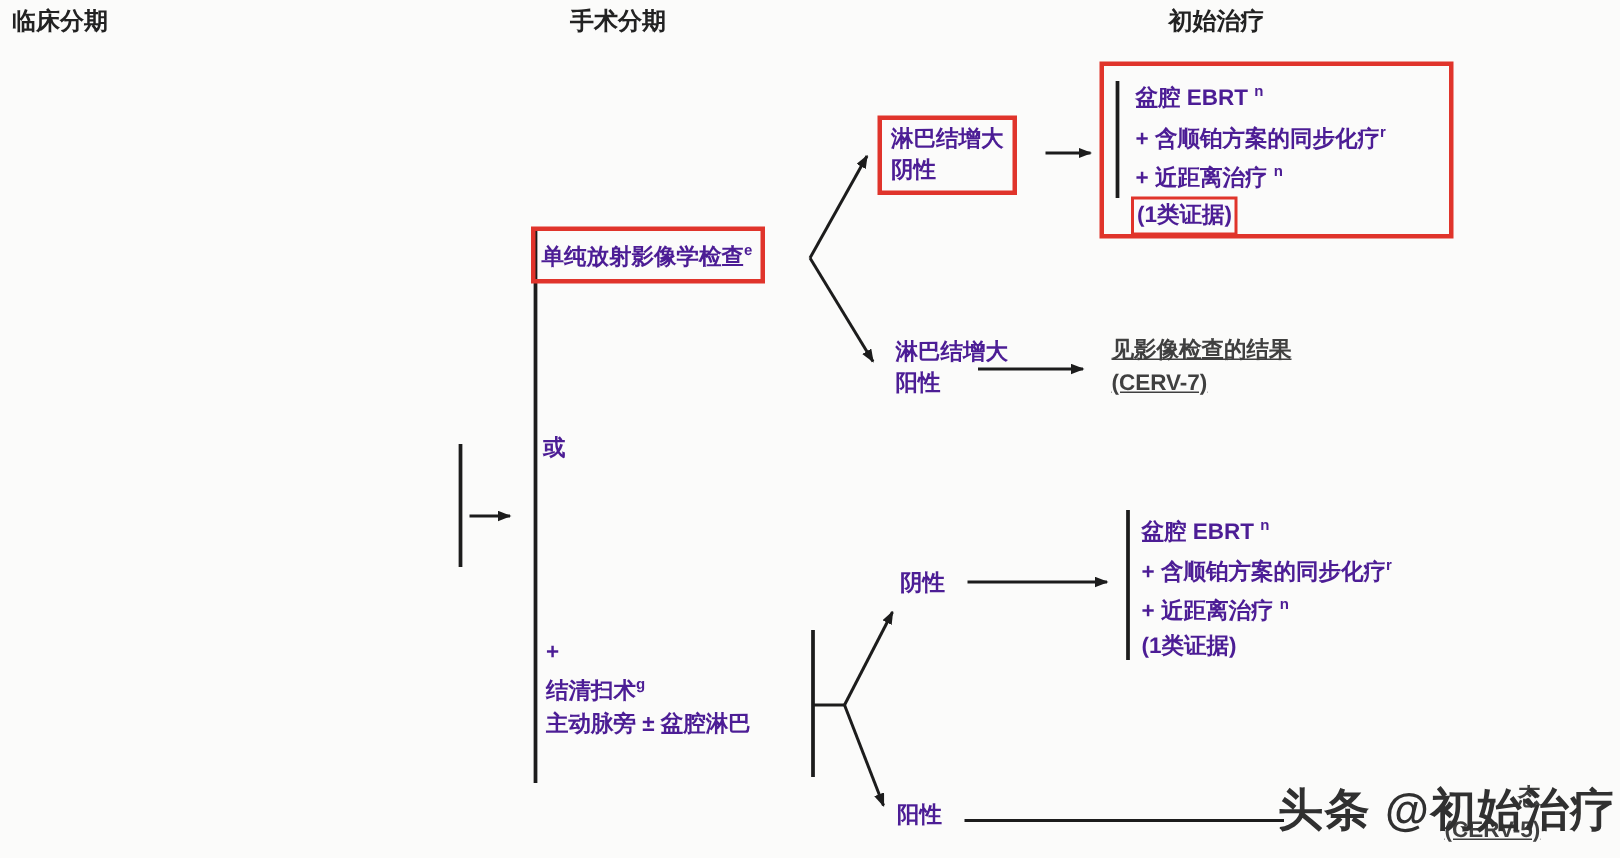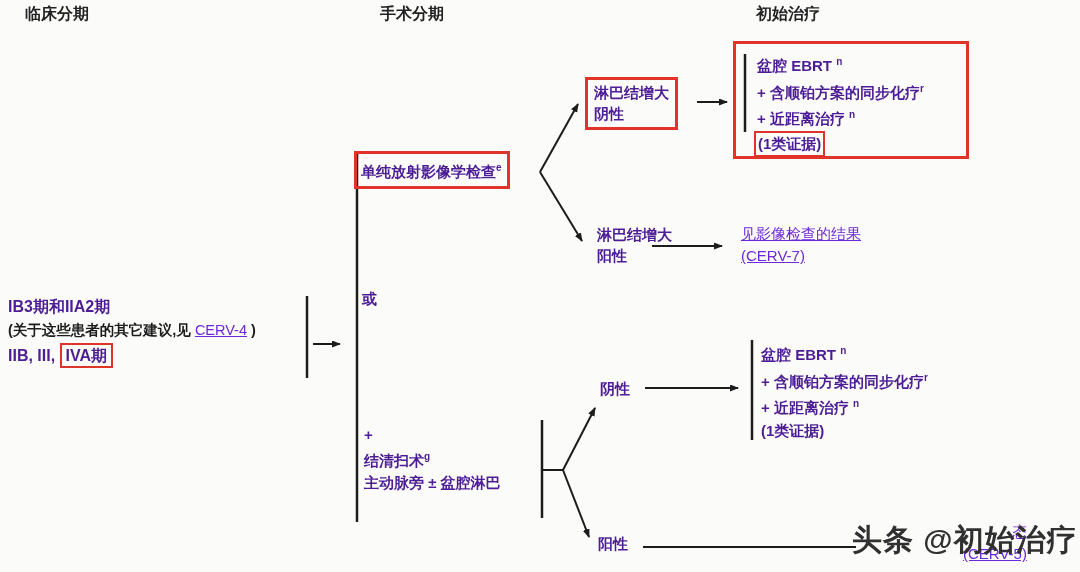--- a/index.html
+++ b/index.html
@@ -14,21 +14,21 @@
     overflow:hidden;
     color:#1c1c1c;
   }
   .abs{position:absolute;}
   .hdr{font-size:16px;font-weight:bold;color:#222;}
   .txt{font-size:15px;font-weight:bold;color:#4c1d95;line-height:21px;white-space:nowrap;}
   .txt-sm{font-size:14.5px;font-weight:bold;color:#1c1c1c;white-space:nowrap;}
   sup{font-size:10px;font-weight:bold;}
   .redbox{border:3px solid #e0342b;}
   .redbox-thin{border:2.5px solid #e0342b;display:inline-block;}
-  .link{color:#6d28d9;text-decoration:underline;font-weight:normal;cursor:pointer;}
+  .link{color:#404040;text-decoration:underline;font-weight:bold;cursor:pointer;}
   .linkblock{font-size:15px;font-weight:bold;line-height:22px;white-space:nowrap;}
   svg.connectors{position:absolute;left:0;top:0;pointer-events:none;}
   .treat-lines{line-height:22.5px;}
   .watermark{
     font-size:30px;font-weight:bold;color:#303030;
     letter-spacing:1px;white-space:nowrap;z-index:5;
   }
 </style>
 </head>
 <body>
@@ -60,33 +60,24 @@
     <path d="M563,470 L589,537" stroke="#1c1c1c" stroke-width="2" fill="none" marker-end="url(#ah)"></path>
 
     <path d="M645,388 H738" stroke="#1c1c1c" stroke-width="2" fill="none" marker-end="url(#ah)"></path>
 
     <path d="M643,547 H856" stroke="#1c1c1c" stroke-width="2" fill="none"></path>
 
     <path d="M745,54 V132" stroke="#1c1c1c" stroke-width="2.5" fill="none"></path>
     <path d="M752,340 V440" stroke="#1c1c1c" stroke-width="2.5" fill="none"></path>
   </svg>
 
-  <div class="abs hdr" style="left:8px;top:4px;margin-left:17px;">临床分期</div>
+  <div class="abs hdr" style="left:8px;top:4px;">临床分期</div>
   <div class="abs hdr" style="left:380px;top:4px;">手术分期</div>
-  <div class="abs hdr" style="left:756px;top:4px;">初始治疗</div>
+  <div class="abs hdr" style="left:779px;top:4px;">初始治疗</div>
 
-  <div class="abs" style="left:8px;top:296px;">
-    <div class="txt" style="font-size:16px;">IB3期和IIA2期</div>
-    <div class="txt-sm" style="margin-top:4px;">
-      <span>(关于这些患者的其它建议,见 </span><span class="link">CERV-4</span><span> )</span>
-    </div>
-    <div class="txt" style="font-size:16px;margin-top:3px;">
-      <span>IIB, III, </span><span class="redbox-thin" style="padding:0 4px;">IVA期</span>
-    </div>
-  </div>
 
   <div class="abs redbox" style="left:354px;top:151px;padding:3px 5px 4px 4px;">
     <span class="txt"><span>单纯放射影像学检查</span><sup>e</sup></span>
   </div>
 
   <div class="abs txt" style="left:362px;top:288px;">或</div>
 
   <div class="abs txt" style="left:364px;top:424px;line-height:22px;">
     <div>+</div>
     <div><span>结清扫术</span><sup>g</sup></div>

